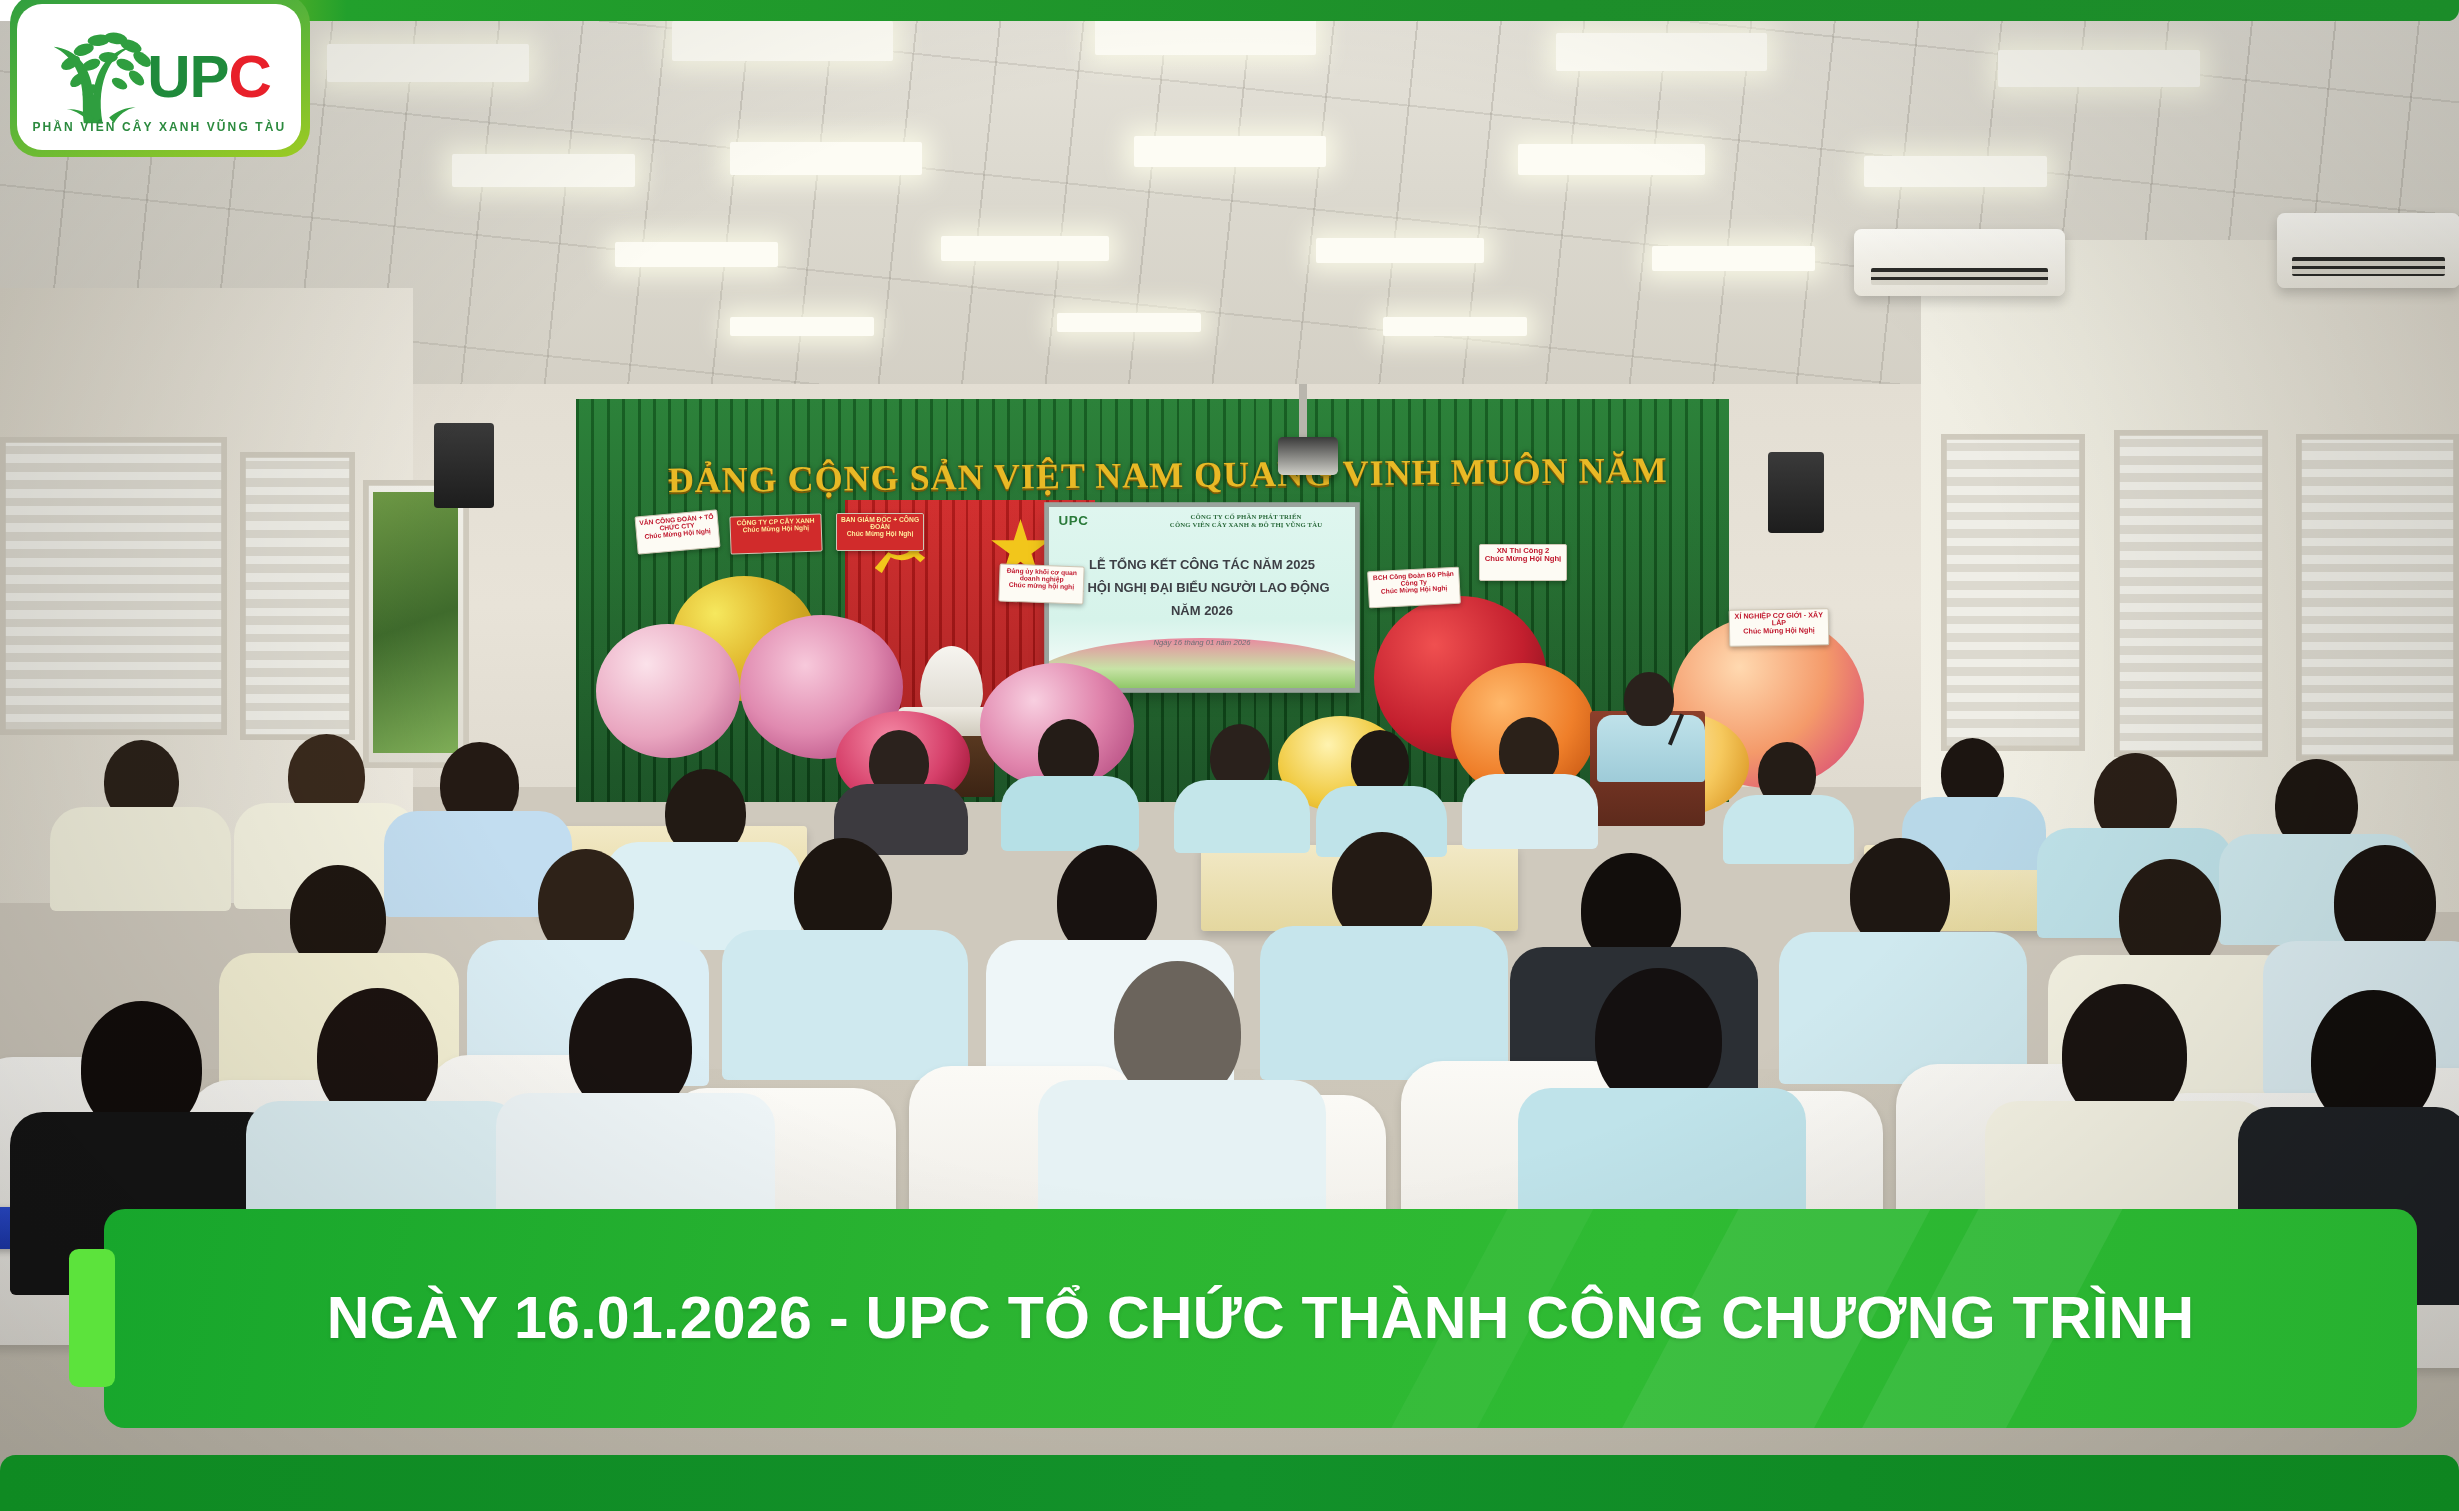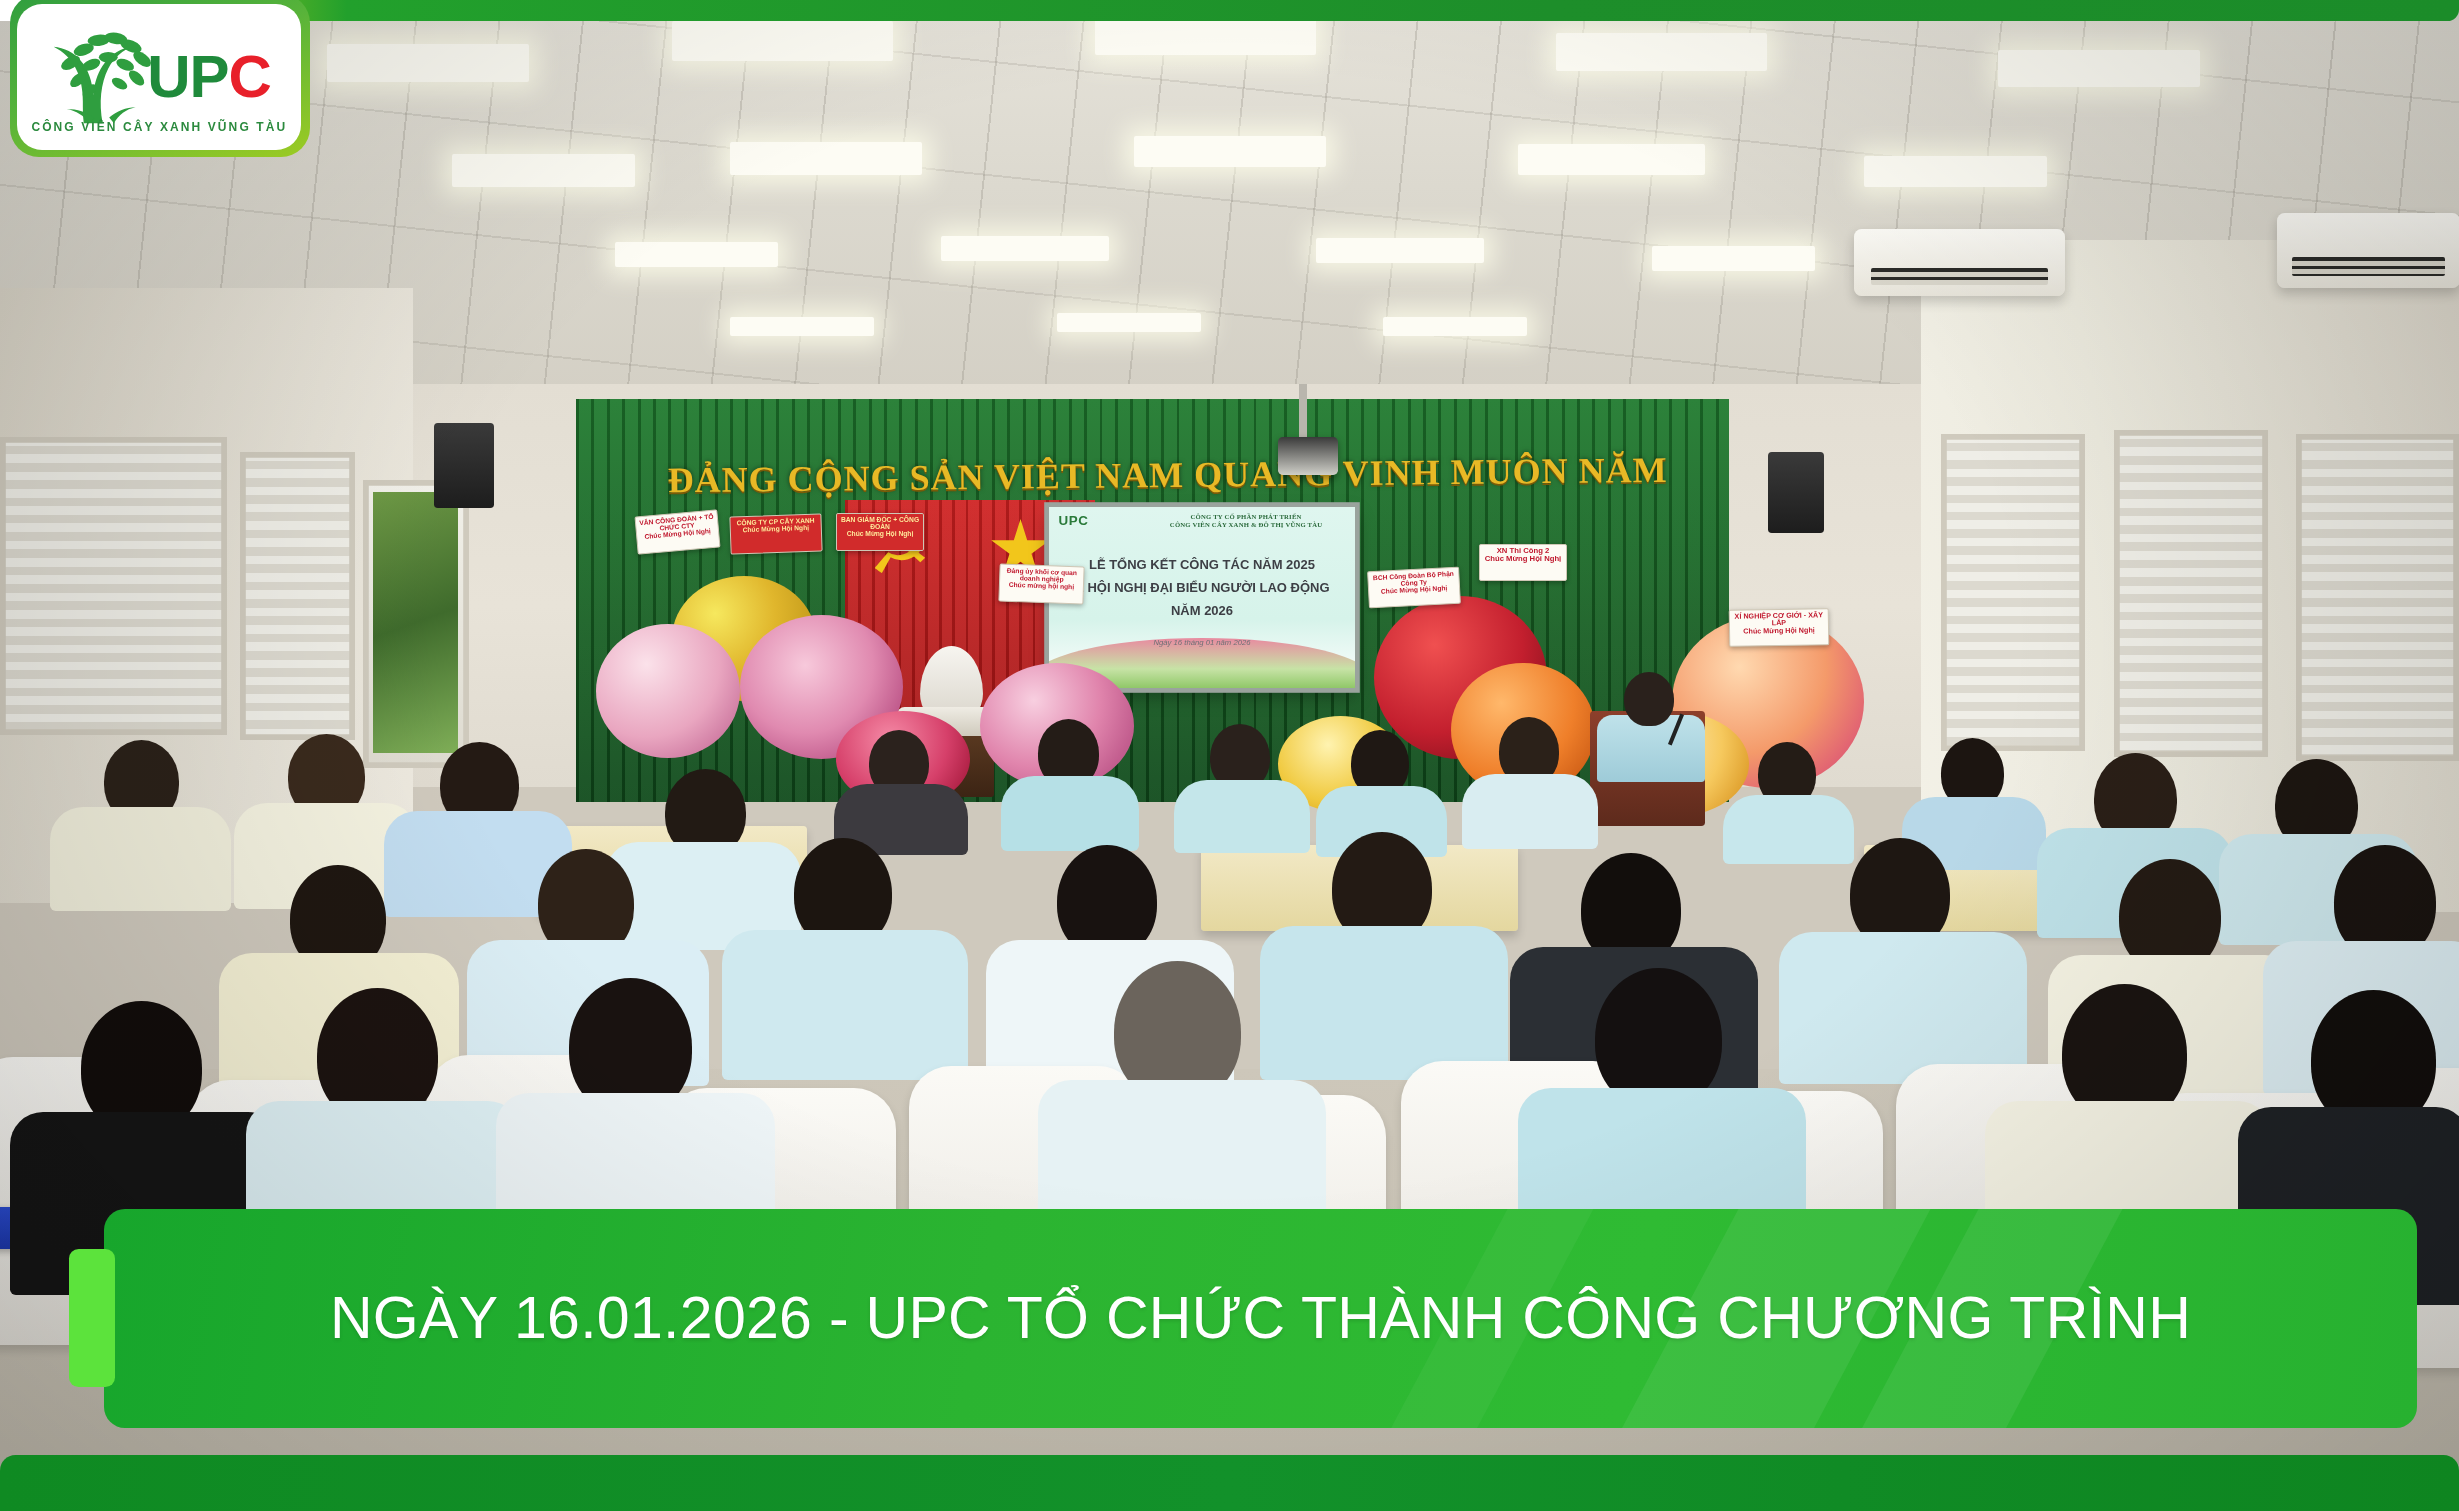--- a/index.html
+++ b/index.html
@@ -238,21 +238,21 @@
     display:flex; flex-direction:column; align-items:center; justify-content:center;
   }
   .headline .chev{
     position:absolute; top:-58px; height:336px; width:192px;
     background:rgba(255,255,255,.07);
     transform:skewX(-28deg);
   }
   .headline .chev2{ background:rgba(0,0,0,.055); }
   .headline .ln{
     position:relative; z-index:2;
-    color:#ffffff; font-weight:400; font-size:59px; line-height:1.18;
+    color:#ffffff; font-weight:700; font-size:59px; line-height:1.18;
     letter-spacing:0.3px; text-align:center; white-space:nowrap;
     text-shadow:0 1.9px 3.8px rgba(0,0,0,.12);
   }
   .accent-bar{
     position:absolute; left:69px; top:1249px; width:46px; height:138px;
     background:#5ce33c; border-radius:9.6px; z-index:9;
   }
 </style>
 </head>
 <body>
@@ -477,21 +477,21 @@
             <ellipse cx="94" cy="56" rx="10" ry="5.5" transform="rotate(44 94 56)"></ellipse>
             <ellipse cx="44" cy="70" rx="9" ry="5" transform="rotate(-46 44 70)"></ellipse>
             <ellipse cx="76" cy="62" rx="9" ry="5" transform="rotate(30 76 62)"></ellipse>
             <path d="M44 104c-6-8-14-13-24-15 11 0 21 3 29 10z"></path>
             <path d="M70 104c5-9 13-15 23-17-10 0-20 4-28 11z"></path>
           </g>
         </svg>
       </span>
       <span class="upc-text"><span class="g">UP</span><span class="r">C</span></span>
     </div>
-    <div class="logo-sub">CÔNG VIÊN CÂY XANH VŨNG TÀU</div>
+    <div class="logo-sub">PHẦN VIÊN CÂY XANH VŨNG TÀU</div>
   </div>
 
 
   <div class="accent-bar"></div>
 
   <div class="headline">
     <div class="chev" style="left:1576px;"></div>
     <div class="chev2" style="left:1691px; width:115px;"></div>
     <div class="chev" style="left:1816px; width:144px;"></div>
     <div class="chev2" style="left:1950px; width:106px;"></div>

